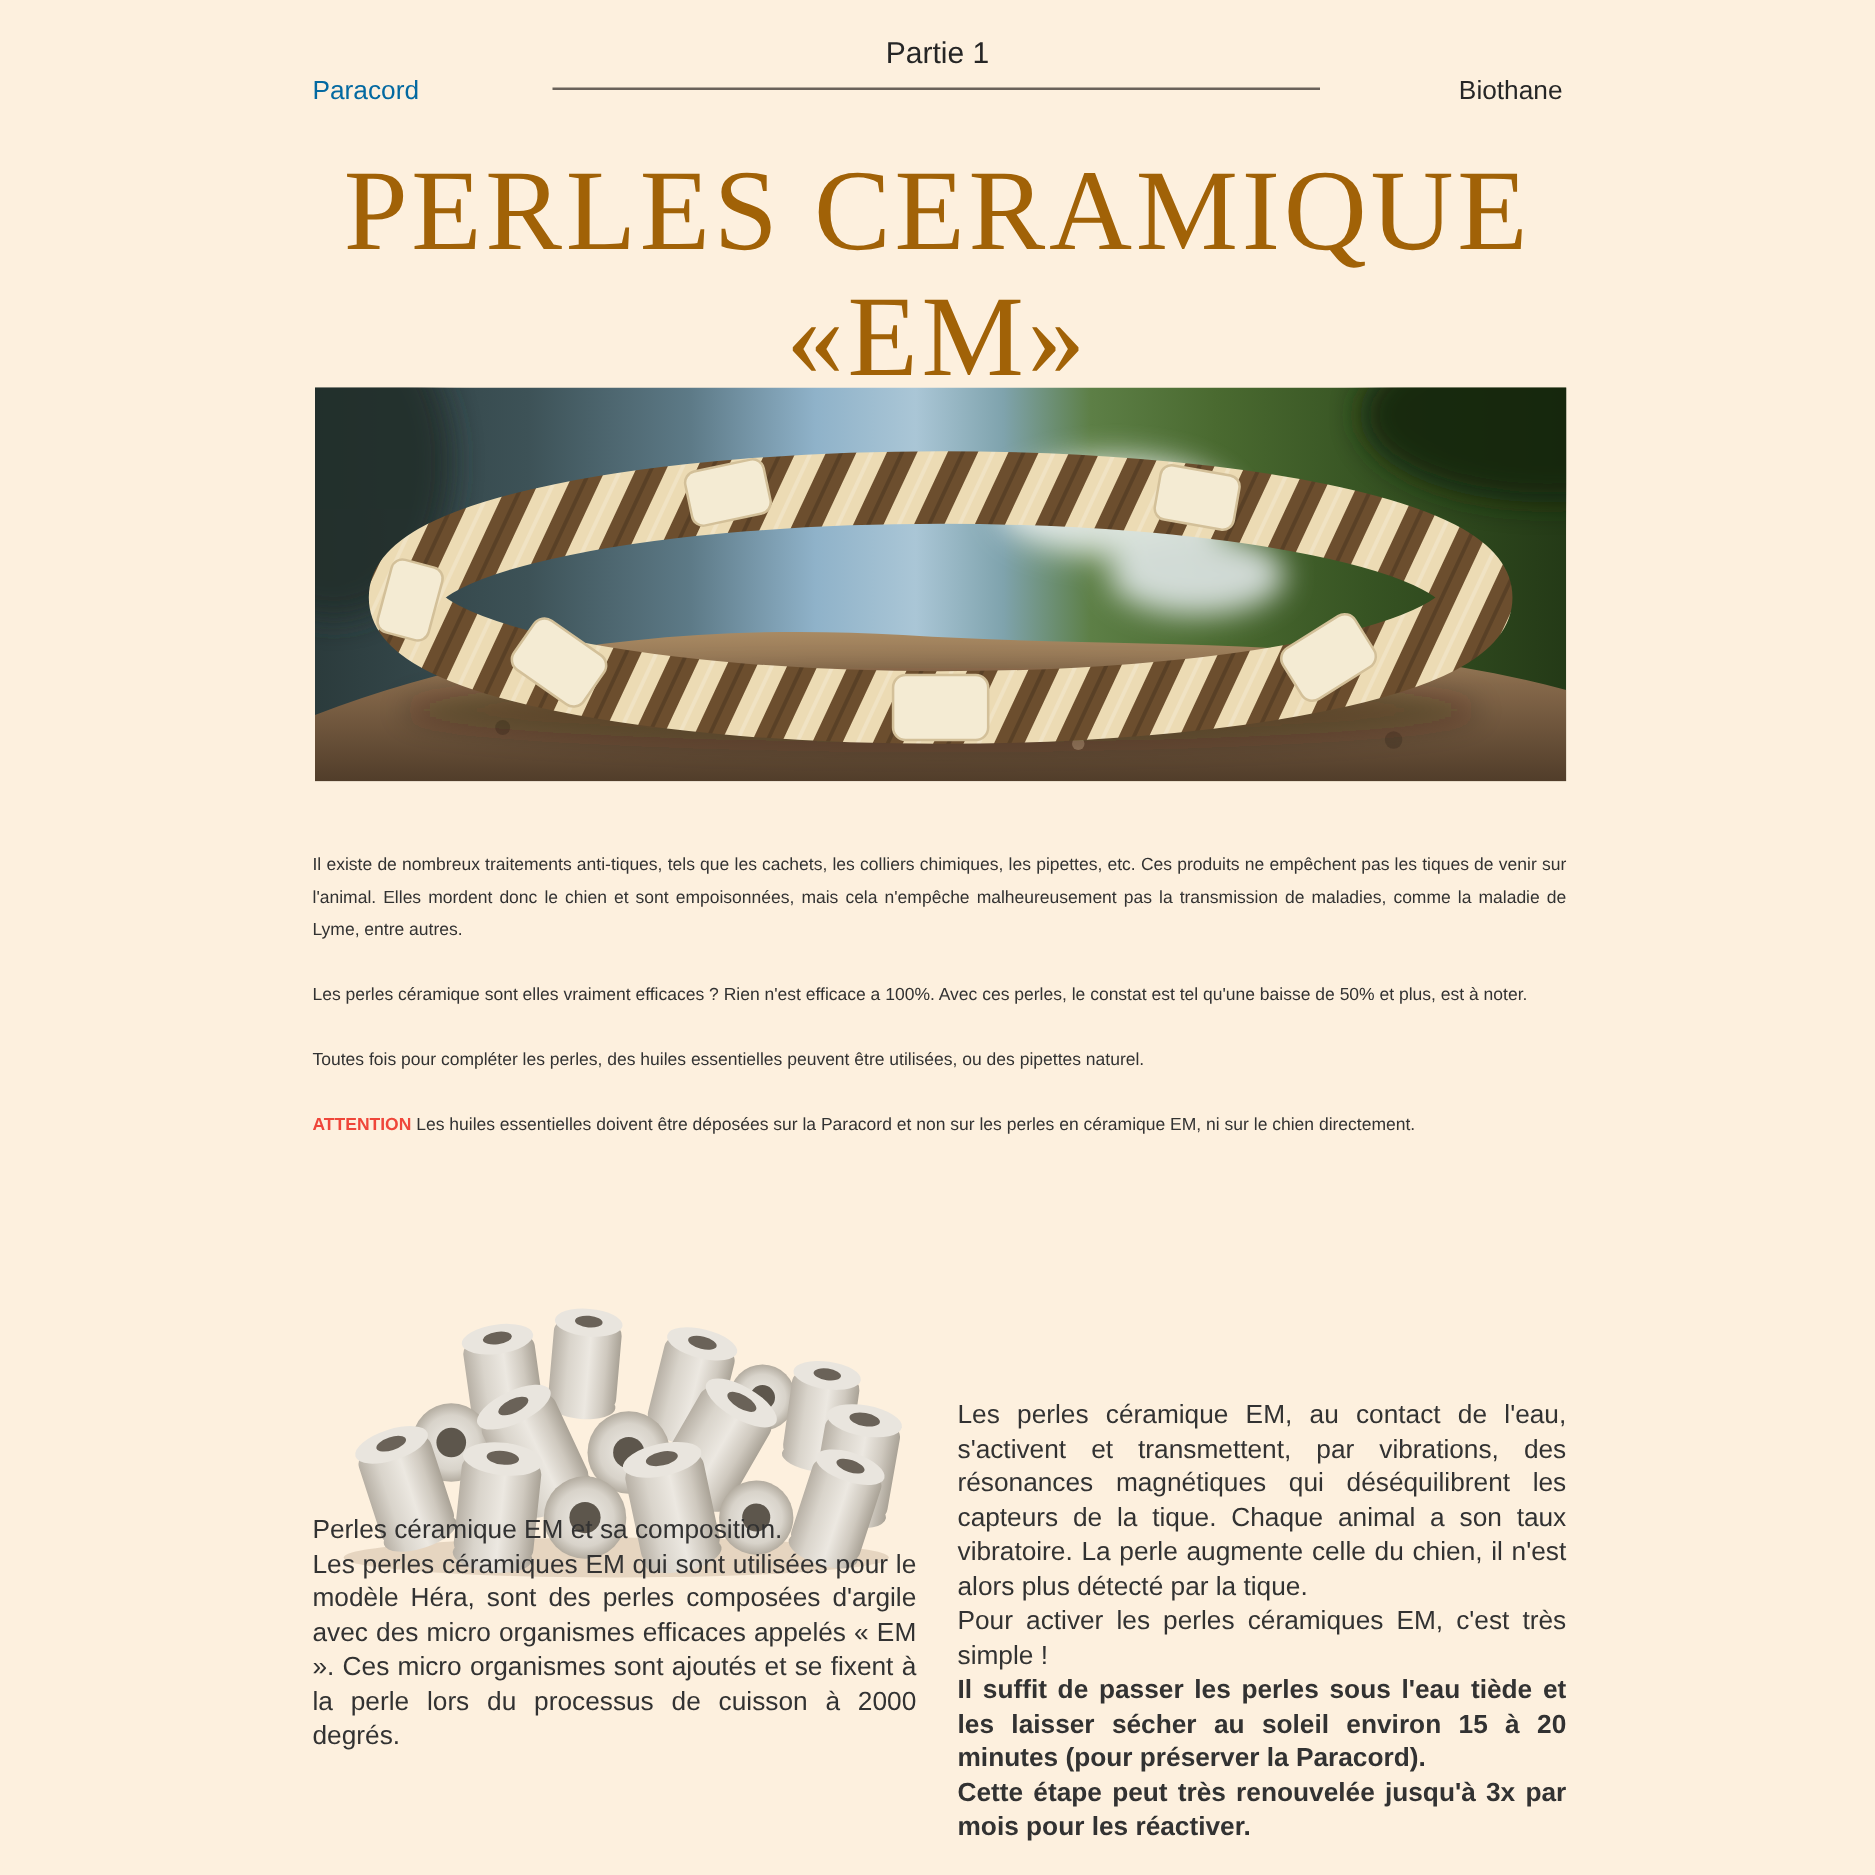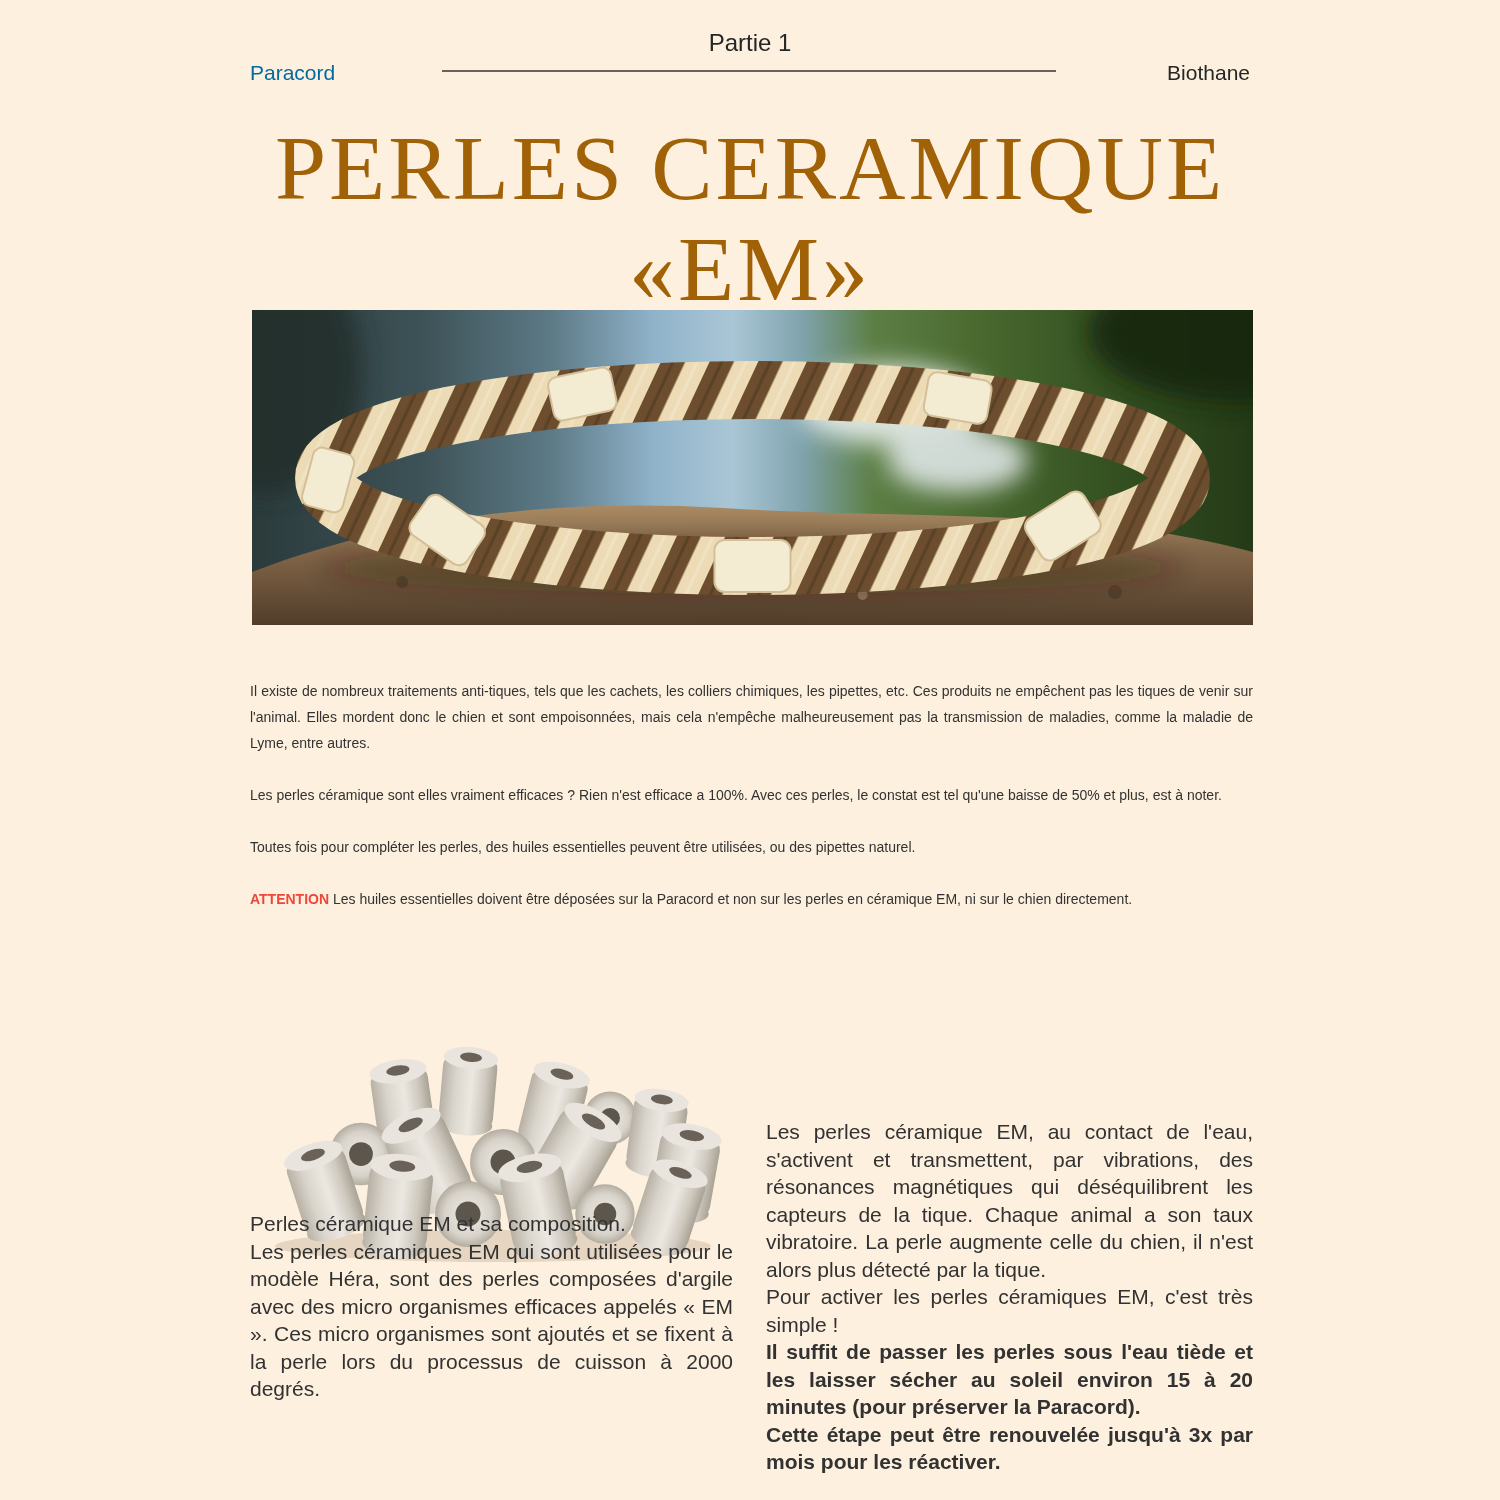--- a/index.html
+++ b/index.html
@@ -192,16 +192,16 @@
 
   <section class="left-col">
     <p class="caption">Perles céramique EM et sa composition.</p>
     <p class="para">Les perles céramiques EM qui sont utilisées pour le modèle Héra, sont des perles composées d'argile avec des micro organismes efficaces appelés « EM ». Ces micro organismes sont ajoutés et se fixent à la perle lors du processus de cuisson à 2000 degrés.</p>
   </section>
 
   <section class="right-col">
     <p>Les perles céramique EM, au contact de l'eau, s'activent et transmettent, par vibrations, des résonances magnétiques qui déséquilibrent les capteurs de la tique. Chaque animal a son taux vibratoire. La perle augmente celle du chien, il n'est alors plus détecté par la tique.</p>
     <p>Pour activer les perles céramiques EM, c'est très simple !</p>
     <p class="bold">Il suffit de passer les perles sous l'eau tiède et les laisser sécher au soleil environ 15 à 20 minutes (pour préserver la Paracord).</p>
-    <p class="bold">Cette étape peut être renouvelée jusqu'à 3x par mois pour les réactiver.</p>
+    <p class="bold">Cette étape peut très renouvelée jusqu'à 3x par mois pour les réactiver.</p>
   </section>
 
 </div>
 
 </body></html>

